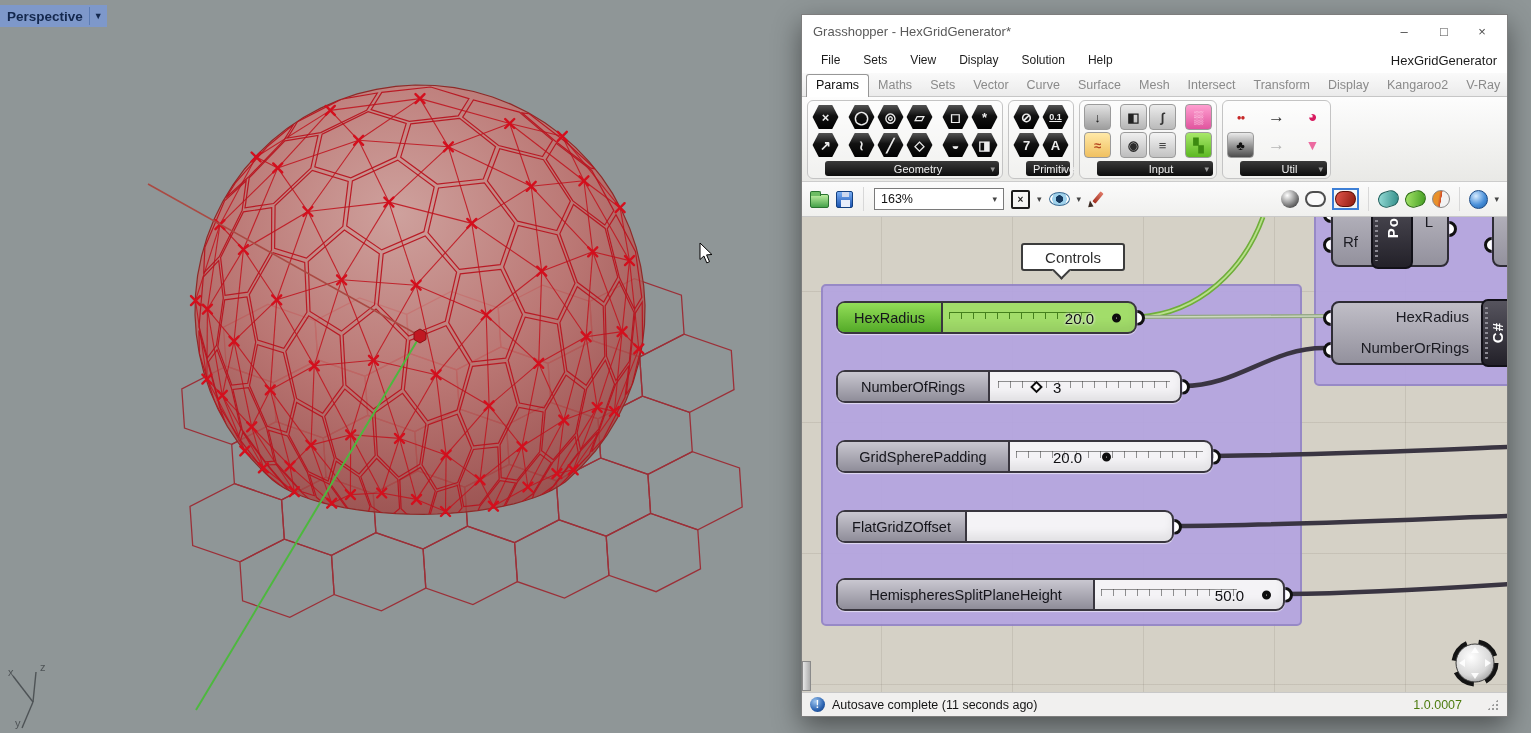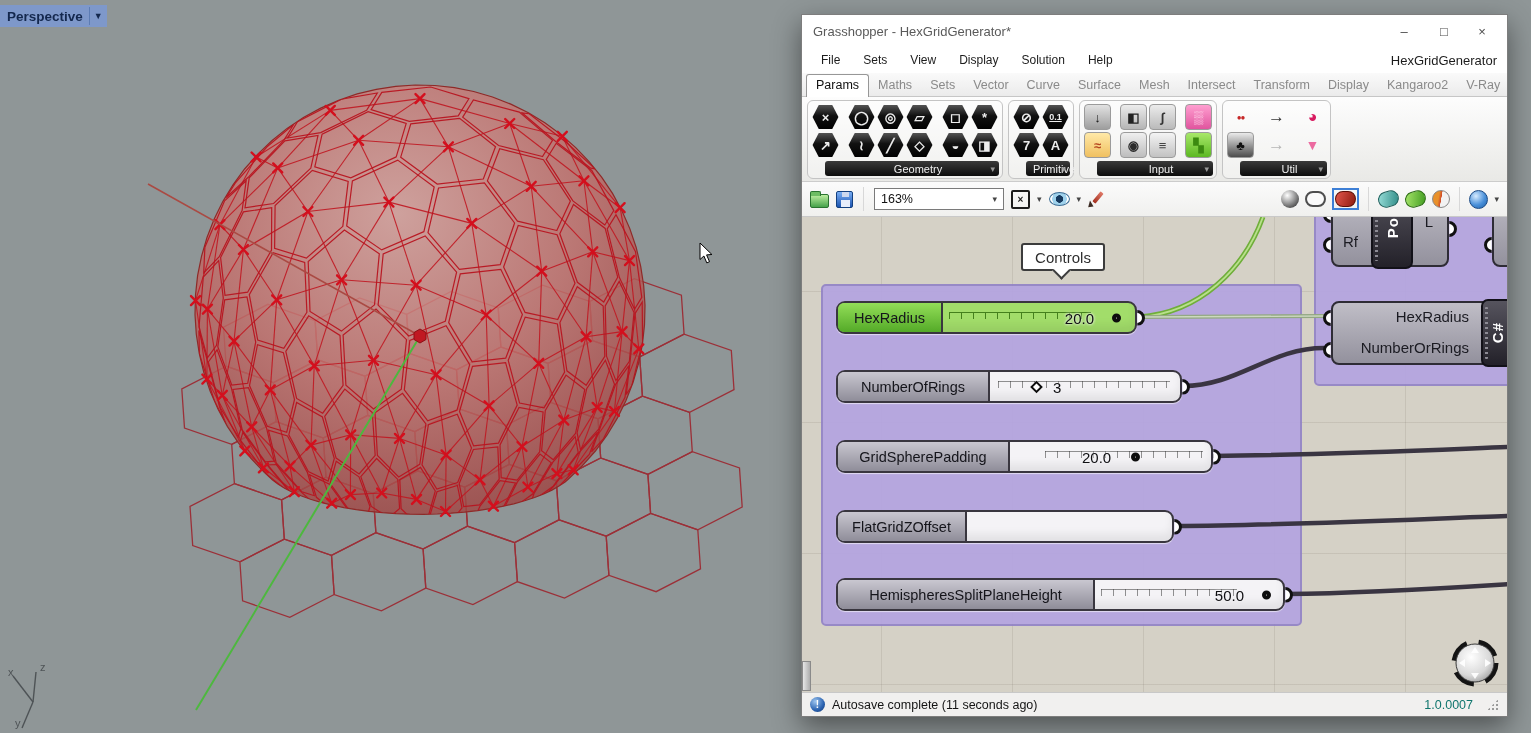--- a/index.html
+++ b/index.html
@@ -98,21 +98,21 @@
 
   .callout { position:absolute; background:#fff; border:2px solid #3c3c3c; border-radius:3px; display:flex; align-items:center; justify-content:center; font-size:15px; color:#2e2e2e; z-index:4; }
   .callout-tip { position:absolute; width:13px; height:13px; background:#fff; border-right:2px solid #3c3c3c; border-bottom:2px solid #3c3c3c; transform:rotate(45deg); z-index:4; }
 
   .scroll-frag { position:absolute; left:0; top:444px; width:9px; height:30px; background:linear-gradient(90deg,#e6e6e6,#adadad); border:1px solid #8a8a8a; z-index:4; }
   .navball { position:absolute; left:646px; top:418px; width:54px; height:54px; z-index:4; }
 
   .statusbar { position:absolute; left:0; right:0; bottom:0; height:24px; background:#f1f0ef; border-top:1px solid #c8c8c8; display:flex; align-items:center; padding:0 8px; }
   .as-icon { width:15px; height:15px; border-radius:50%; background:radial-gradient(circle at 35% 30%, #9cc4ee, #2a62b0 60%, #16366b); color:#fff; font-size:10px; font-weight:bold; display:flex; align-items:center; justify-content:center; flex:none; }
   .as-text { font-size:12.5px; color:#141414; margin-left:7px; }
-  .version { margin-left:auto; font-size:12.5px; color:#0f766e; margin-right:14px; }
+  .version { margin-left:auto; font-size:12.5px; color:#4d7c0f; margin-right:25px; }
   .grip-dots { width:12px; height:12px; background-image:radial-gradient(#9a9a9a 1px, transparent 1.3px); background-size:4px 4px; clip-path:polygon(100% 0,100% 100%,0 100%); }
 </style>
 </head>
 <body>
 
 <div id="vp-wrap">
   <svg id="vp" width="1531" height="733" viewBox="0 0 1531 733">
     <g id="vp-gen">
         <g stroke="#9e1f28" stroke-width="1.3" fill="none" opacity="0.85">
           <polygon points="284.3,539.1 239.9,561.8 192.7,545.5 190.0,506.3 234.4,483.6 281.6,499.9"></polygon>
@@ -670,21 +670,21 @@
       <path d="M337,100 C398,96 442,52 461,0" fill="none" stroke="#6fae3a" stroke-width="5"></path>
       <path d="M337,100 C398,96 442,52 461,0" fill="none" stroke="#b9e08c" stroke-width="1.8"></path>
       <path d="M337,100 C400,100 470,99 522,99" fill="none" stroke="#93a883" stroke-width="4"></path>
       <path d="M337,100 C400,100 470,99 522,99" fill="none" stroke="#ccd8c0" stroke-width="1.4"></path>
       <path d="M381,169 C436,169 468,131 522,131" fill="none" stroke="#3a3542" stroke-width="4.5"></path>
       <path d="M411,239 C520,238 630,233 708,230" fill="none" stroke="#3a3542" stroke-width="4.5"></path>
       <path d="M373,309 C500,308 640,301 708,299" fill="none" stroke="#3a3542" stroke-width="4.5"></path>
       <path d="M484,377 C570,376 660,370 708,367" fill="none" stroke="#3a3542" stroke-width="4.5"></path>
     </svg>
 
-    <div class="callout" style="left:219px; top:26px; width:84px; height:28px;">
+    <div class="callout" style="left:219px; top:26px; width:104px; height:28px;">
       <span>Controls</span>
     </div>
     <div class="callout-tip" style="left:253px; top:47px;"></div>
 
     <div class="gh-slider green" style="left:34px; top:84px; width:301px;">
       <div class="sname" style="width:105px;">HexRadius</div>
       <div class="strack">
         <div class="ruler" style="left:6px; right:44px;"></div>
         <span class="sval" style="right:38px;">20.0</span>
         <div class="knob" style="right:14px;"></div>
@@ -695,21 +695,21 @@
     <div class="gh-slider" style="left:34px; top:153px; width:346px;">
       <div class="sname" style="width:152px;">NumberOfRings</div>
       <div class="strack">
         <div class="ruler" style="left:8px; right:10px;"></div>
         <div class="dia" style="left:42px;"></div>
         <span class="sval" style="left:60px;">3</span>
       </div>
       <div class="outnub"></div>
     </div>
 
-    <div class="gh-slider" style="left:34px; top:223px; width:377px;gap:29px;">
+    <div class="gh-slider" style="left:34px; top:223px; width:377px;">
       <div class="sname" style="width:172px;">GridSpherePadding</div>
       <div class="strack">
         <div class="ruler" style="left:6px; right:8px;"></div>
         <span class="sval" style="left:40px;">20.0</span>
         <div class="knob" style="left:92px;"></div>
       </div>
       <div class="outnub"></div>
     </div>
 
     <div class="gh-slider" style="left:34px; top:293px; width:338px;">

